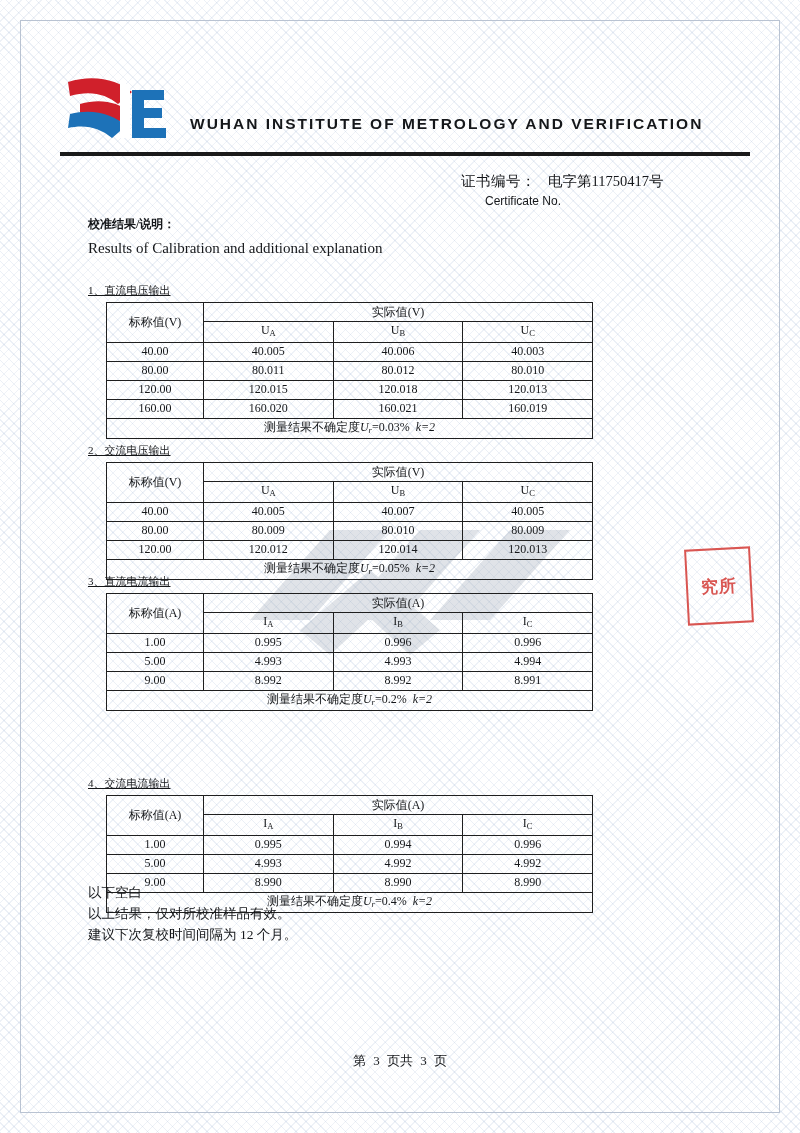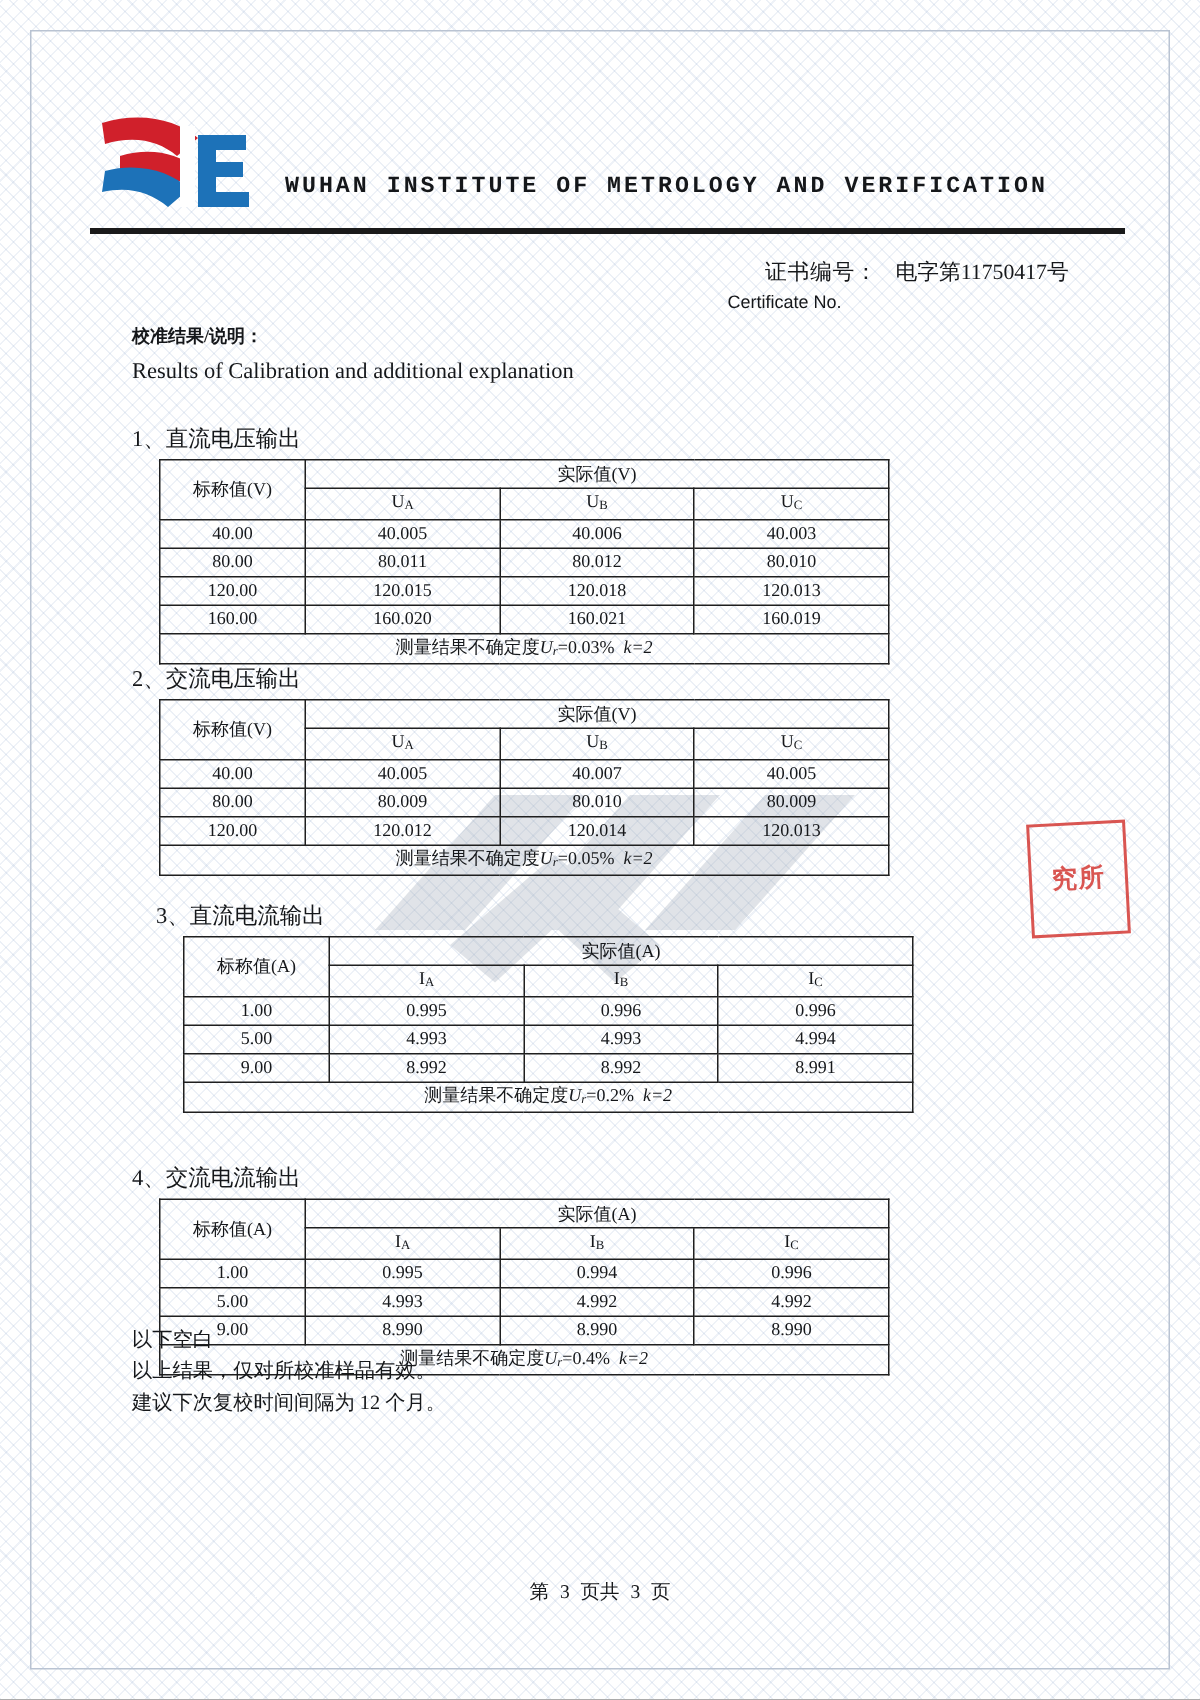--- a/index.html
+++ b/index.html
@@ -68,34 +68,34 @@
     font-weight: bold;
     font-family: "DejaVu Serif", "Liberation Serif", serif;
     white-space: nowrap;
   }
   .title-en {
     position: absolute;
     left: 130px; top: 57px;
     font-size: 15.5px;
     letter-spacing: 2.0px;
     font-weight: bold;
-    font-family: Liberation Mono, monospace;
+    font-family: Liberation Sans, sans-serif;
     white-space: nowrap;
   }
   .header-rule {
     position: absolute;
     left: 60px; top: 152px;
     width: 690px; height: 4px;
     background: #1a1a1a;
   }
 
   
   .cert-no {
     position: absolute;
-    left: 510px; top: 172px;
+    left: 461px; top: 172px;
     font-size: 14.5px;
     white-space: nowrap;
     text-align: center;
   }
   .cert-no .label-cn { letter-spacing: 0.5px; }
   .cert-no .value { margin-left: 12px; }
   .cert-no-en {
     position: absolute;
     left: 485px; top: 194px;
     font-size: 12px;
@@ -112,23 +112,24 @@
   .results-en {
     position: absolute;
     left: 88px; top: 240px;
     font-size: 15px;
     font-family: Liberation Serif, serif;
   }
 
   
   .section { position: absolute; left: 88px; width: 625px; }
   .section-title {
-    font-size: 15px;
+    font-size: 11px;
     margin-bottom: 4px;
     white-space: nowrap;
+    text-decoration: underline;
   }
   table.data {
     border-collapse: collapse;
     width: 487px;
     margin-left: 18px;
     background: transparent;
     font-size: 12px;
   }
   table.data td, table.data th {
     border: 1px solid #1f1f1f;
@@ -304,21 +305,21 @@
           <td>120.014</td>
           <td>120.013</td>
         </tr>
         <tr class="unc-row">
           <td colspan="4"><span>测量结果不确定度</span><i>U</i><i class="sub">r</i><span>=0.05%</span>&nbsp;&nbsp;<i>k=2</i></td>
         </tr>
       </tbody>
         </table>
     </div>
 
-    <div class="section" style="top:601px;margin-left:16px;">
+    <div class="section" style="top:574px;">
       <div class="section-title">3、直流电流输出</div>
       <table class="data">
         <tbody>
             <tr>
           <td class="col-nominal" rowspan="2">标称值(A)</td>
           <td class="hdr-actual" colspan="3">实际值(A)</td>
         </tr>
         <tr>
           <td><span>I</span><span class="sub">A</span></td>
           <td><span>I</span><span class="sub">B</span></td>

